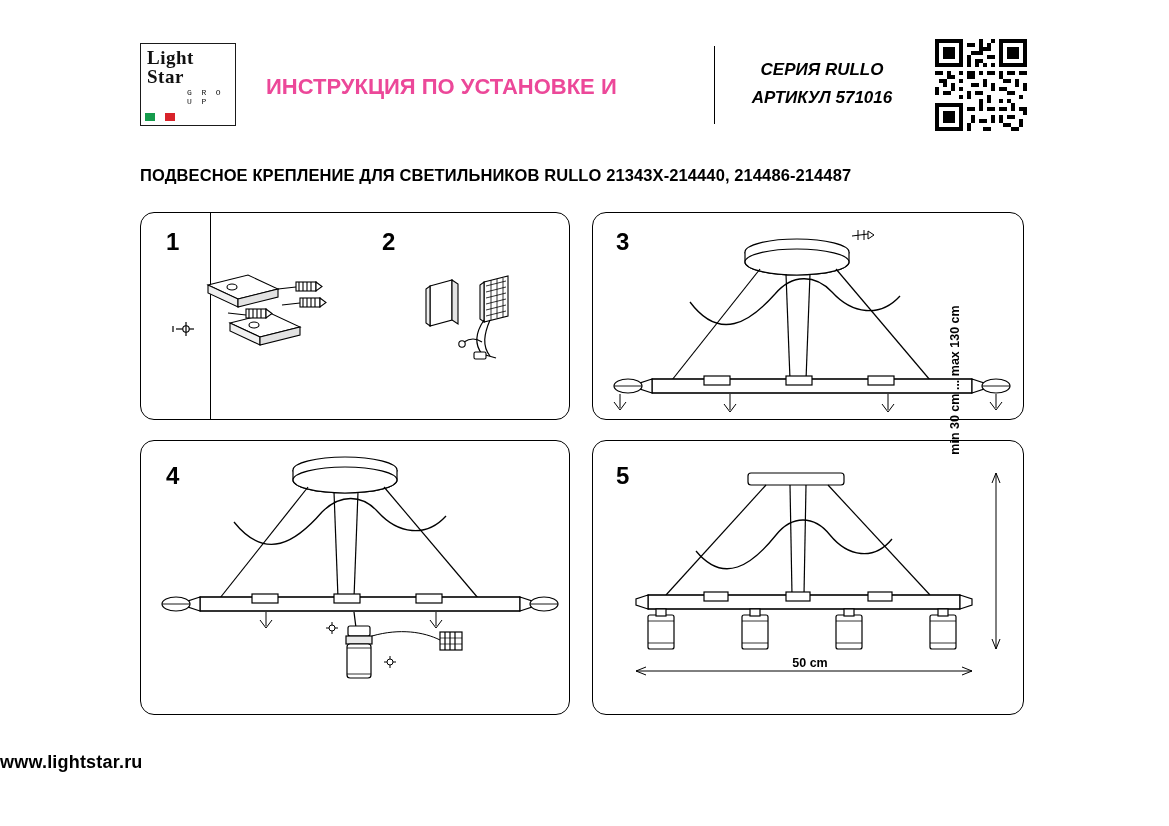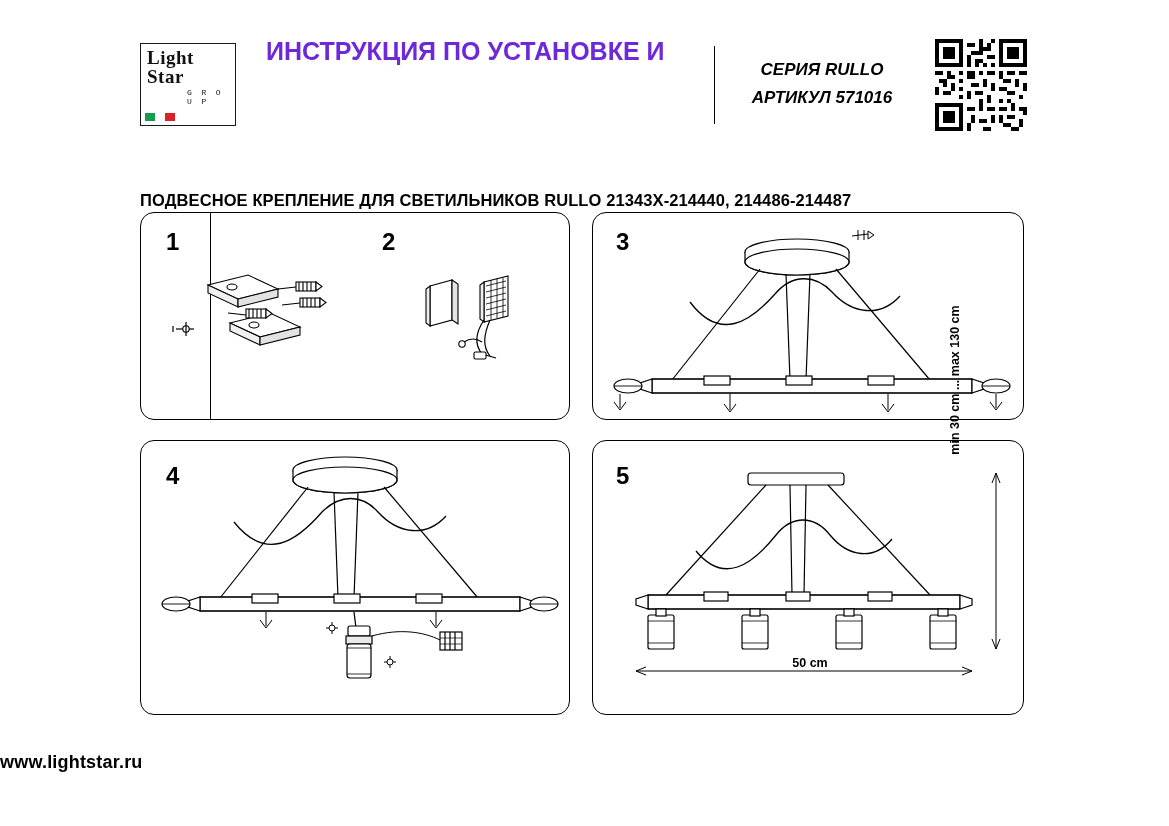--- a/index.html
+++ b/index.html
@@ -34,40 +34,40 @@
     font-family:Liberation Mono, monospace;
     font-size:8px;letter-spacing:2.4px;color:#111;padding-left:2px;margin-top:2px;margin-left:40px;
   }
   .logo-flag{
     position:absolute;left:4px;bottom:4px;width:30px;height:8px;display:flex;
   }
   .logo-flag i{flex:1;display:block;}
   .fg{background:#159b4c;}.fw{background:#ffffff;}.fr{background:#d8232a;}
 
   .title-main{
-    position:absolute;left:266px;top:37px;width:440px;
-    font-size:25px;font-weight:700;line-height:29px;color:#6d28d9;
+    position:absolute;left:266px;top:72px;width:440px;
+    font-size:22px;font-weight:700;line-height:29px;color:#ec4899;
   }
   .hdr-divider{
     position:absolute;left:714px;top:46px;width:1px;height:78px;background:#000;
   }
   .series-block{
     position:absolute;left:722px;top:56px;width:200px;text-align:center;
     font-size:17px;font-weight:700;line-height:28px;font-style:italic;
   }
 
   .qr{
     position:absolute;left:935px;top:39px;width:92px;height:92px;
     background:#ffffff;
   }
   .qr svg{display:block;}
 
   .subtitle{
     position:absolute;left:140px;top:166px;width:900px;
-    font-size:16.5px;font-weight:700;letter-spacing:.1px;margin-top:25px;
+    font-size:16.5px;font-weight:700;letter-spacing:.1px;
   }
 
   
   .panel{
     position:absolute;border:1.4px solid #000;border-radius:14px;background:#fff;
     box-sizing:border-box;
   }
   #panel-12{left:140px;top:212px;width:430px;height:208px;}
   .panel-split{
     position:absolute;left:210px;top:213px;width:1.4px;height:206px;background:#000;

